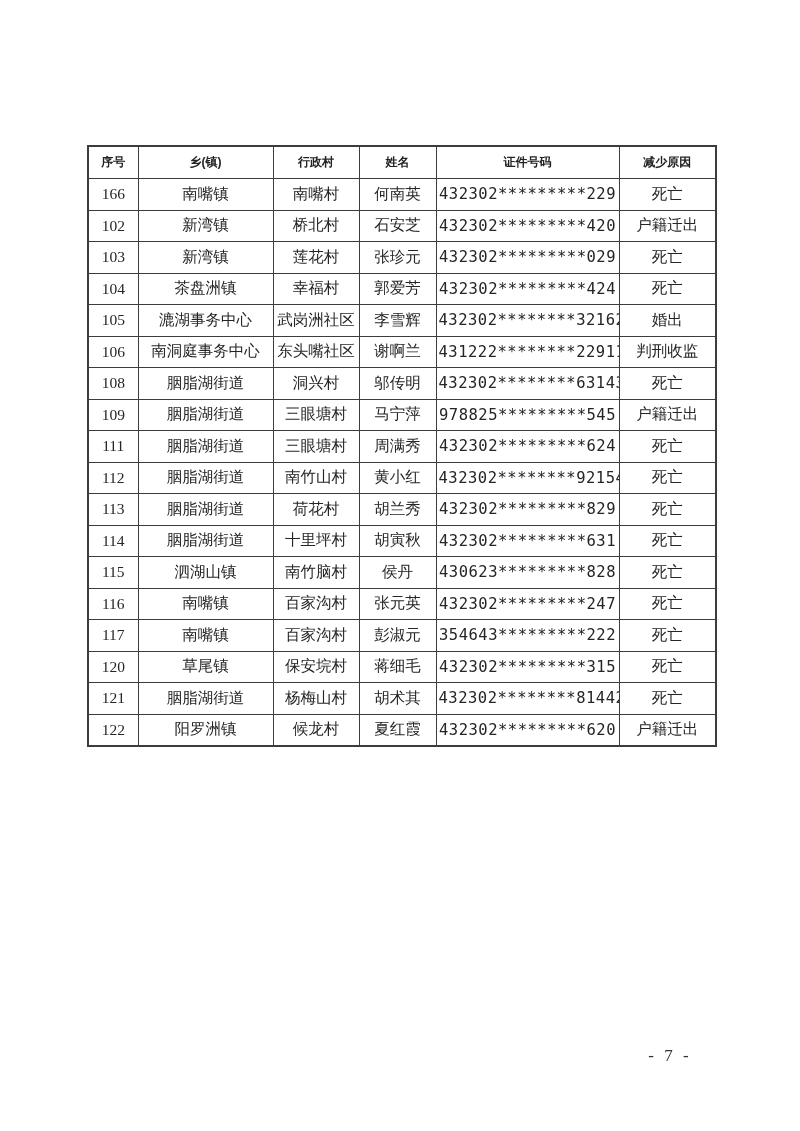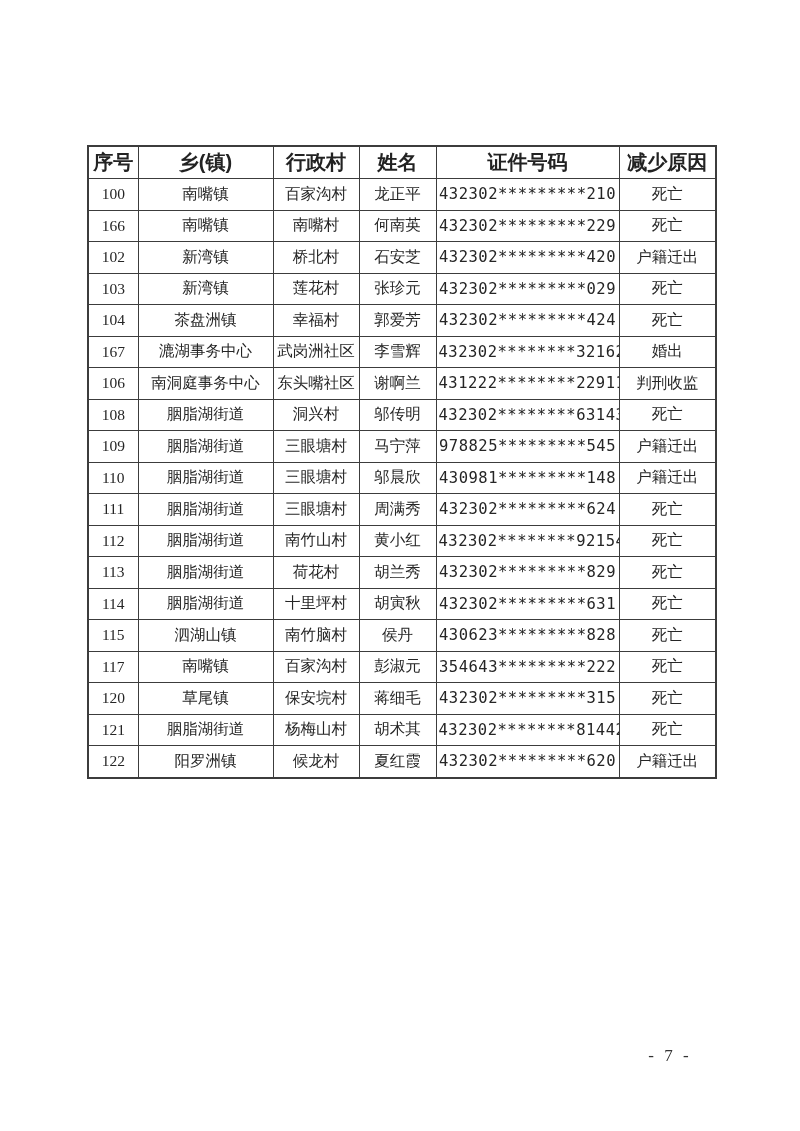--- a/index.html
+++ b/index.html
@@ -30,21 +30,21 @@
     text-align: center;
     vertical-align: middle;
     padding: 0 2px;
     overflow: hidden;
     white-space: nowrap;
   }
   table.roster th {
     height: 31px;
     font-family: "Liberation Sans", "DejaVu Sans", sans-serif;
     font-weight: 700;
-    font-size: 20px;
+    font-size: 12px;
     color: #222222;
   }
   table.roster td {
     height: 30.5px;
     font-size: 15.5px;
     color: #252525;
   }
   td.id-col {
     font-family: "DejaVu Sans Mono", "Liberation Mono", monospace;
     font-size: 14.5px;
@@ -82,28 +82,20 @@
         <th>序号</th>
         <th>乡(镇)</th>
         <th>行政村</th>
         <th>姓名</th>
         <th>证件号码</th>
         <th>减少原因</th>
       </tr>
     </thead>
     <tbody>
         <tr>
-          <td>100</td>
-          <td>南嘴镇</td>
-          <td>百家沟村</td>
-          <td>龙正平</td>
-          <td class="id-col">432302*********210</td>
-          <td>死亡</td>
-        </tr>
-        <tr>
           <td>166</td>
           <td>南嘴镇</td>
           <td>南嘴村</td>
           <td>何南英</td>
           <td class="id-col">432302*********229</td>
           <td>死亡</td>
         </tr>
         <tr>
           <td>102</td>
           <td>新湾镇</td>
@@ -122,21 +114,21 @@
         </tr>
         <tr>
           <td>104</td>
           <td>茶盘洲镇</td>
           <td>幸福村</td>
           <td>郭爱芳</td>
           <td class="id-col">432302*********424</td>
           <td>死亡</td>
         </tr>
         <tr>
-          <td>167</td>
+          <td>105</td>
           <td>漉湖事务中心</td>
           <td>武岗洲社区</td>
           <td>李雪辉</td>
           <td class="id-col">432302********32162</td>
           <td>婚出</td>
         </tr>
         <tr>
           <td>106</td>
           <td>南洞庭事务中心</td>
           <td>东头嘴社区</td>
@@ -154,28 +146,20 @@
         </tr>
         <tr>
           <td>109</td>
           <td>胭脂湖街道</td>
           <td>三眼塘村</td>
           <td>马宁萍</td>
           <td class="id-col">978825*********545</td>
           <td>户籍迁出</td>
         </tr>
         <tr>
-          <td>110</td>
-          <td>胭脂湖街道</td>
-          <td>三眼塘村</td>
-          <td>邬晨欣</td>
-          <td class="id-col">430981*********148</td>
-          <td>户籍迁出</td>
-        </tr>
-        <tr>
           <td>111</td>
           <td>胭脂湖街道</td>
           <td>三眼塘村</td>
           <td>周满秀</td>
           <td class="id-col">432302*********624</td>
           <td>死亡</td>
         </tr>
         <tr>
           <td>112</td>
           <td>胭脂湖街道</td>
@@ -199,20 +183,28 @@
           <td>胡寅秋</td>
           <td class="id-col">432302*********631</td>
           <td>死亡</td>
         </tr>
         <tr>
           <td>115</td>
           <td>泗湖山镇</td>
           <td>南竹脑村</td>
           <td>侯丹</td>
           <td class="id-col">430623*********828</td>
+          <td>死亡</td>
+        </tr>
+        <tr>
+          <td>116</td>
+          <td>南嘴镇</td>
+          <td>百家沟村</td>
+          <td>张元英</td>
+          <td class="id-col">432302*********247</td>
           <td>死亡</td>
         </tr>
         <tr>
           <td>117</td>
           <td>南嘴镇</td>
           <td>百家沟村</td>
           <td>彭淑元</td>
           <td class="id-col">354643*********222</td>
           <td>死亡</td>
         </tr>

